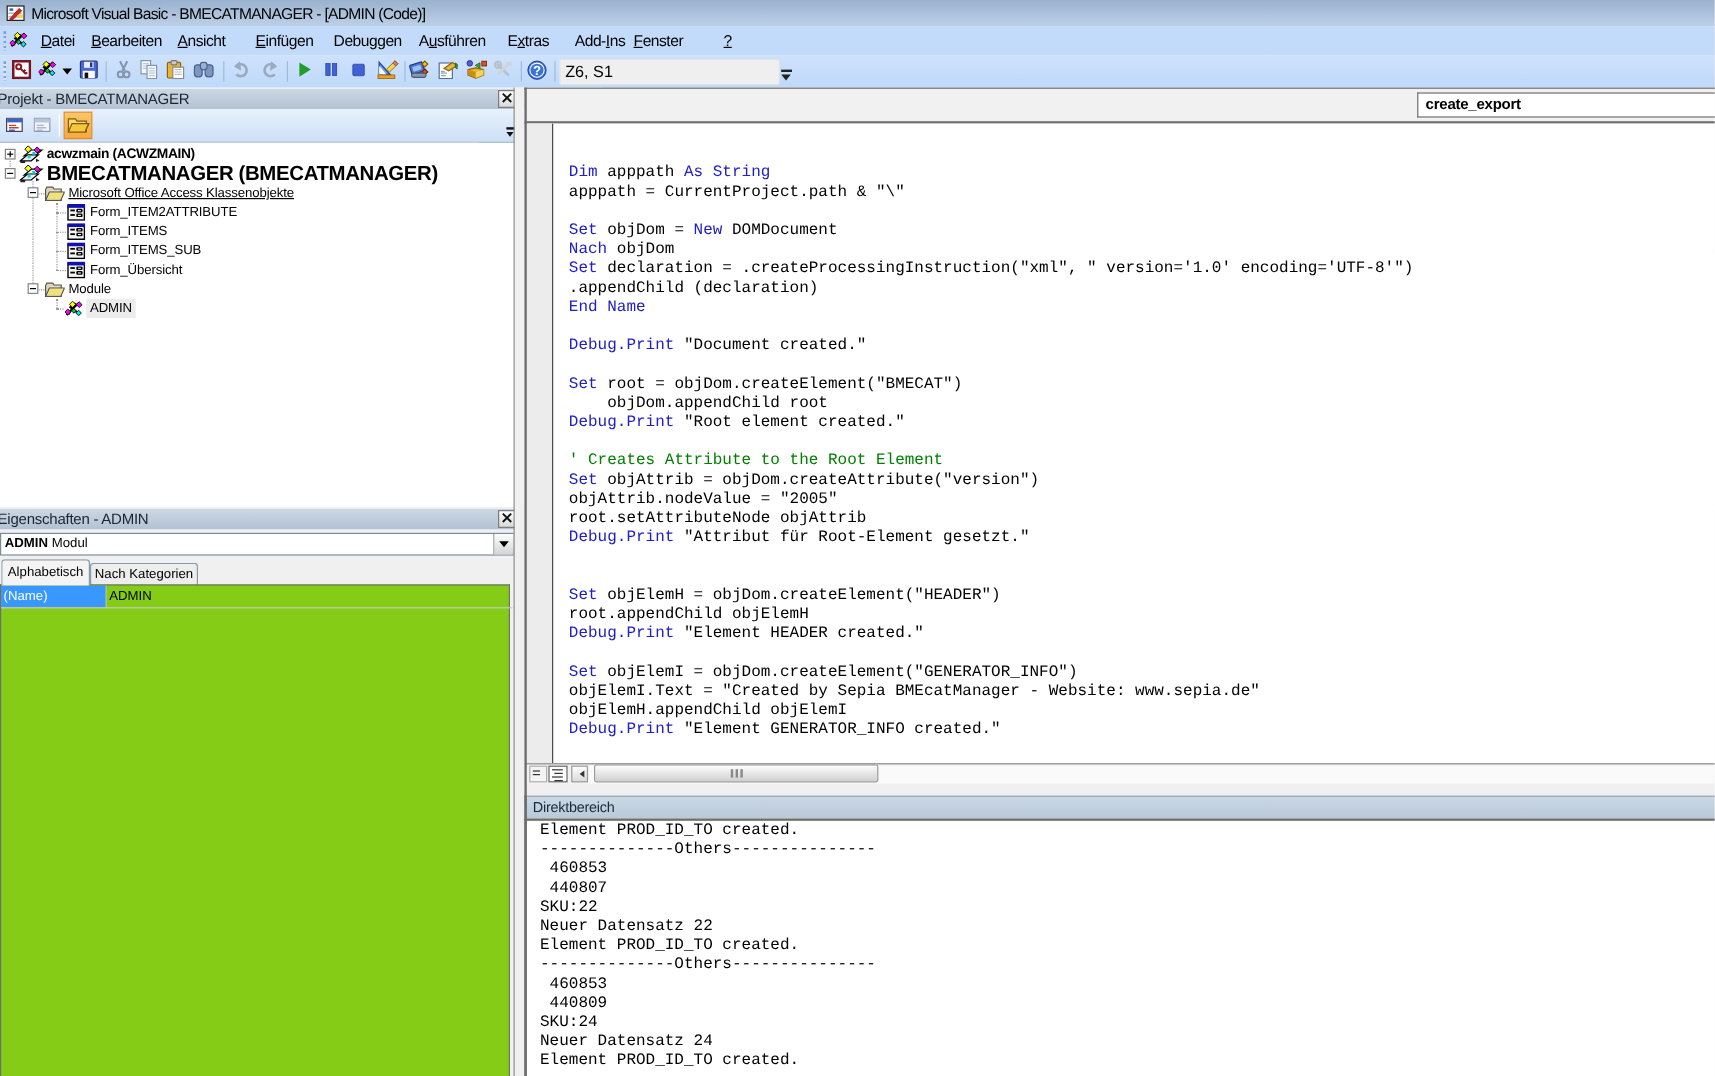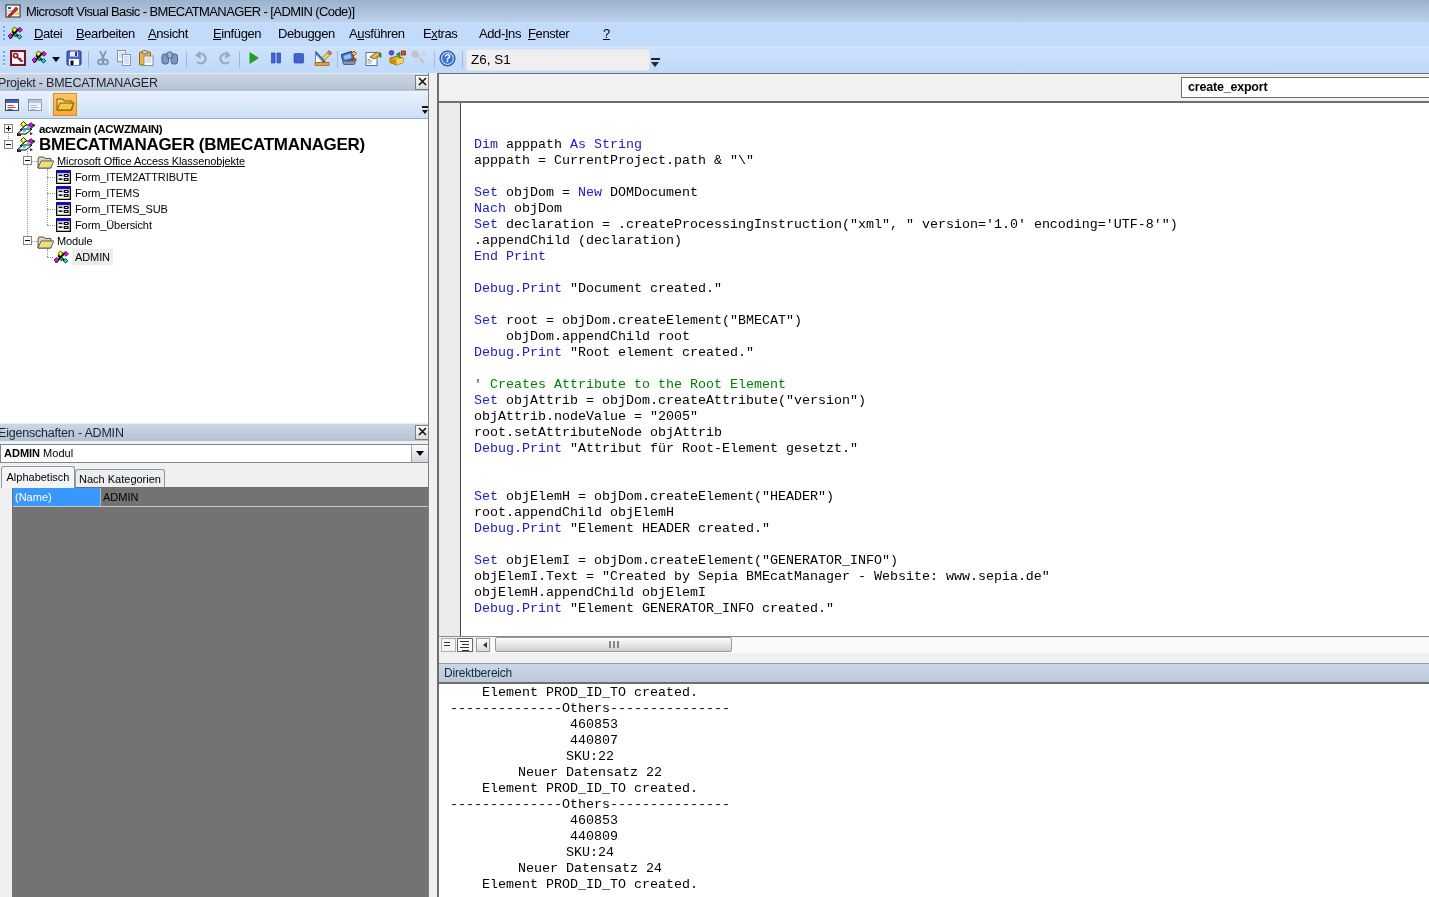--- a/index.html
+++ b/index.html
@@ -327,21 +327,21 @@
  <div class="abs" style="left:0;top:21px;width:428px;height:19px;background:#fff;border:1px solid #7a8a9a;box-sizing:border-box;">
   <div class="abs" style="left:3px;top:0;height:17px;line-height:17px;font-size:11px;"><b>ADMIN</b> Modul</div>
   <div class="abs" style="left:410px;top:0px;width:16px;height:17px;background:linear-gradient(#fdfdfd,#d5d5d5);border-left:1px solid #9aa;">
    <div class="abs" style="left:4px;top:6px;width:0;height:0;border:4px solid transparent;border-top:5px solid #000;"></div>
   </div>
  </div>
 
  <div class="abs" style="left:1px;top:43px;width:72px;height:21px;background:#f4f4f4;border:1px solid #8a9aaa;border-bottom:none;border-radius:3px 3px 0 0;text-align:center;line-height:21px;font-size:11px;white-space:nowrap;z-index:3;">Alphabetisch</div>
  <div class="abs" style="left:75px;top:46px;width:88px;height:18px;background:#ededed;border:1px solid #8a9aaa;border-bottom:none;border-radius:3px 3px 0 0;text-align:center;line-height:18px;font-size:11px;white-space:nowrap;">Nach Kategorien</div>
 
- <div class="abs" style="left:12px;top:64px;width:425px;height:410px;background:#737373;border-top:1px solid #707070;border-left:1px solid #707070;border-right:1px solid #707070;box-sizing:border-box;">
+ <div class="abs" style="left:0;top:64px;width:425px;height:410px;background:#84cc16;border-top:1px solid #707070;border-left:1px solid #707070;border-right:1px solid #707070;box-sizing:border-box;">
   <div class="abs" style="left:0;top:0;width:87px;height:18px;background:#3898fe;color:#fff;font-size:11px;line-height:18px;"><span style="margin-left:2px;">(Name)</span></div>
   <div class="abs" style="left:87px;top:0;width:1px;height:18px;background:#b9b9b9;"></div>
   <div class="abs" style="left:90px;top:0;height:18px;line-height:18px;font-size:11px;">ADMIN</div>
   <div class="abs" style="left:0;top:18px;width:426px;height:1px;background:#c8c8c8;"></div>
  </div>
 </div>
 
 <div class="abs" style="left:428px;top:73px;width:1px;height:824px;background:#808080;"></div>
 <div class="abs" style="left:429px;top:73px;width:8px;height:824px;background:#f0f0f0;"></div>
 
@@ -357,21 +357,21 @@
 
  <div class="abs" style="left:1px;top:30px;width:991px;height:533px;background:#fff;">
   <div class="abs" style="left:0;top:0;width:22px;height:533px;background:#ececec;border-right:1px solid #4a4a4a;"></div>
   <pre class="abs" style="left:36px;top:34px;" id="code"><span class="kw">Dim</span> apppath <span class="kw">As String</span>
 apppath = CurrentProject.path &amp; "\"
 
 <span class="kw">Set</span> objDom = <span class="kw">New</span> DOMDocument
 <span class="kw">Nach</span> objDom
 <span class="kw">Set</span> declaration = .createProcessingInstruction("xml", " version='1.0' encoding='UTF-8'")
 .appendChild (declaration)
-<span class="kw">End Print</span>
+<span class="kw">End Name</span>
 
 <span class="kw">Debug.Print</span> "Document created."
 
 <span class="kw">Set</span> root = objDom.createElement("BMECAT")
     objDom.appendChild root
 <span class="kw">Debug.Print</span> "Root element created."
 
 <span class="cm">' Creates Attribute to the Root Element</span>
 <span class="kw">Set</span> objAttrib = objDom.createAttribute("version")
 objAttrib.nodeValue = "2005"
@@ -410,21 +410,21 @@
    <div class="abs" style="left:121px;top:3px;width:1.5px;height:7px;background:#888;"></div>
   </div>
  </div>
 </div>
 
 <div class="abs" style="left:438px;top:653px;width:991px;height:10px;background:#f0f0f0;"></div>
 
 <div class="abs" style="left:437px;top:663px;width:992px;height:19px;background:linear-gradient(#cbd8e4,#bac9d8);border-top:1px solid #8a9cac;border-left:2px solid #6e6e6e;box-sizing:border-box;">
  <div class="abs" style="left:5px;top:0;height:17px;line-height:18px;font-size:12px;color:#1a2a3a;letter-spacing:-0.2px;">Direktbereich</div>
 </div>
-<div class="abs" style="left:437px;top:682px;width:992px;height:215px;background:#fff;border-left:2px solid #6e6e6e;border-top:2px solid #6e6e6e;box-sizing:border-box;text-align:center;">
+<div class="abs" style="left:437px;top:682px;width:992px;height:215px;background:#fff;border-left:2px solid #6e6e6e;border-top:2px solid #6e6e6e;box-sizing:border-box;">
  <pre class="abs" style="left:11px;top:1px;" id="imm">Element PROD_ID_TO created.
 --------------Others---------------
  460853
  440807
 SKU:22
 Neuer Datensatz 22
 Element PROD_ID_TO created.
 --------------Others---------------
  460853
  440809

